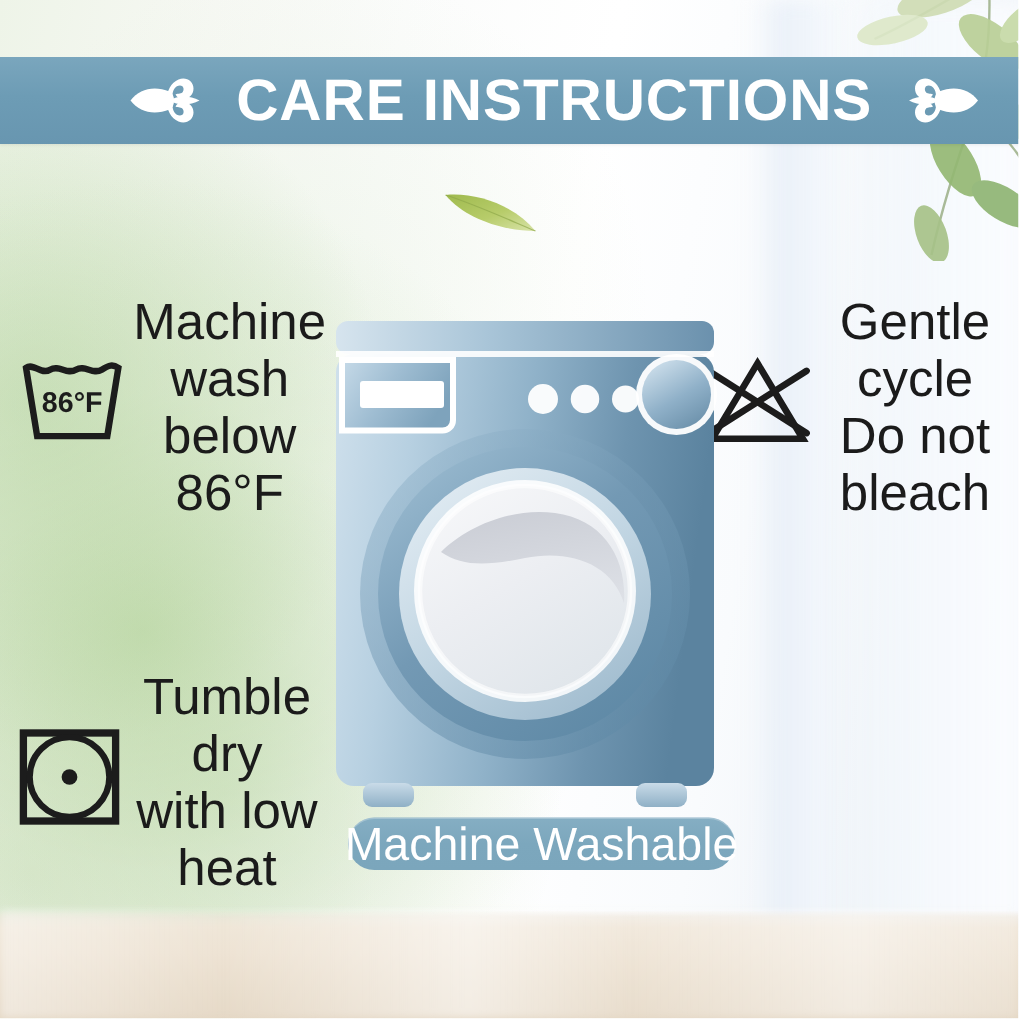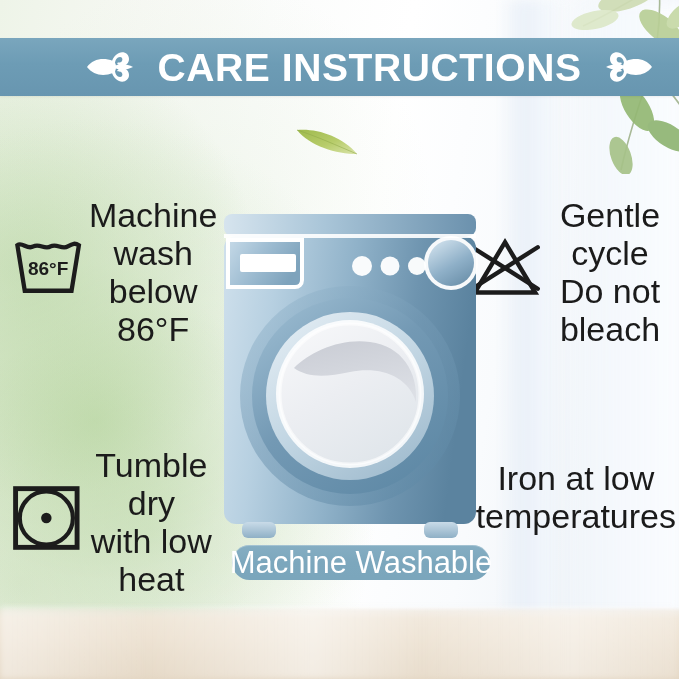--- a/index.html
+++ b/index.html
@@ -249,28 +249,20 @@
   <div class="care-item" id="care-bleach">
     <svg class="sym" width="124" height="98" viewBox="0 0 124 98">
       <path d="M62 8 L110 88 L14 88 Z" fill="none" stroke="#1c1c1c" stroke-width="7" stroke-linejoin="miter"></path>
       <path d="M10 16 L114 82" stroke="#1c1c1c" stroke-width="7" stroke-linecap="round"></path>
       <path d="M114 16 L10 82" stroke="#1c1c1c" stroke-width="7" stroke-linecap="round"></path>
     </svg>
     <div class="care-label">Gentle cycle
 Do not bleach</div>
   </div>
 
-  <div class="care-item" id="care-iron">
-    <svg class="sym" width="124" height="94" viewBox="0 0 124 94">
-      <path d="M28 14 L96 14 L104 82 L12 82 C12 62, 22 42, 40 34 C56 27, 86 26, 98 34" fill="none" stroke="#1c1c1c" stroke-width="7" stroke-linejoin="round" stroke-linecap="round"></path>
-      <circle cx="58" cy="58" r="7.5" fill="#1c1c1c"></circle>
-    </svg>
-    <div class="care-label">Iron at low
-temperatures</div>
-  </div>
 
   <svg class="washer" viewBox="0 0 280 352">
     <defs>
       <linearGradient id="bodyGrad" x1="0" y1="0" x2="1" y2="0.15">
         <stop offset="0%" stop-color="#cfe0ec"></stop>
         <stop offset="22%" stop-color="#b7d0e1"></stop>
         <stop offset="52%" stop-color="#90b2c9"></stop>
         <stop offset="78%" stop-color="#6e94af"></stop>
         <stop offset="100%" stop-color="#5b839f"></stop>
       </linearGradient>

